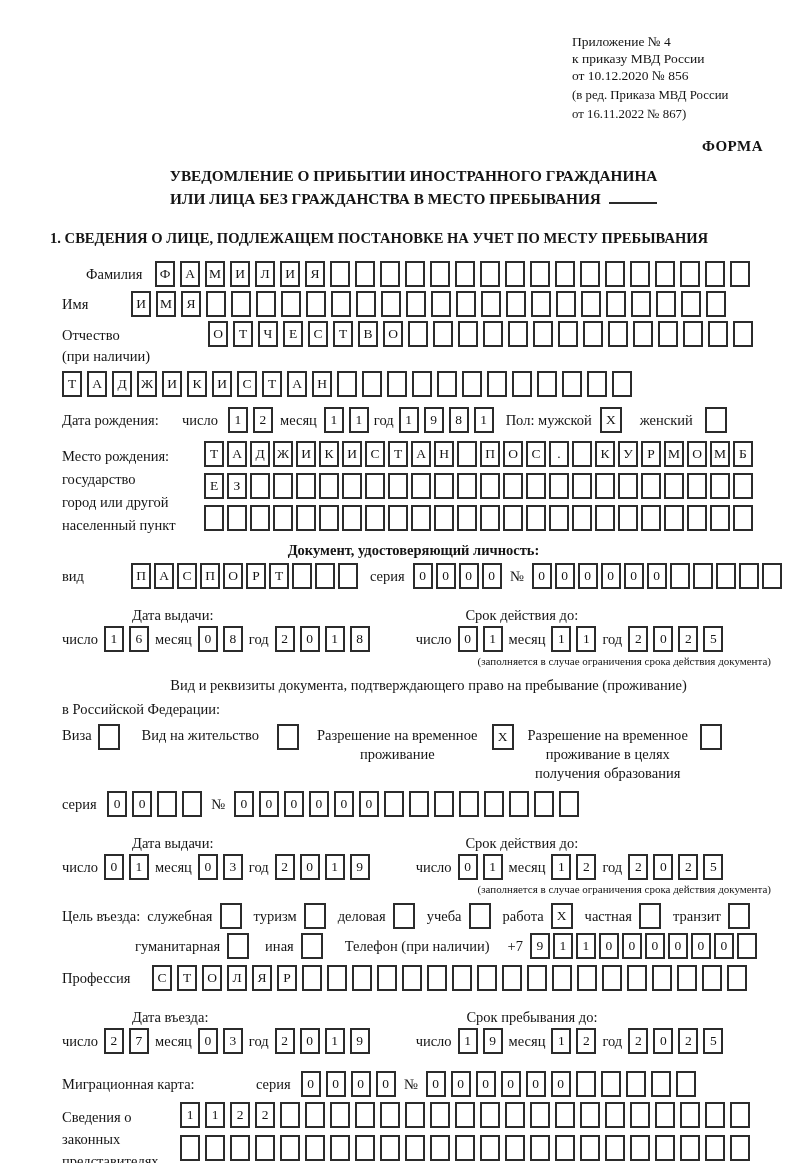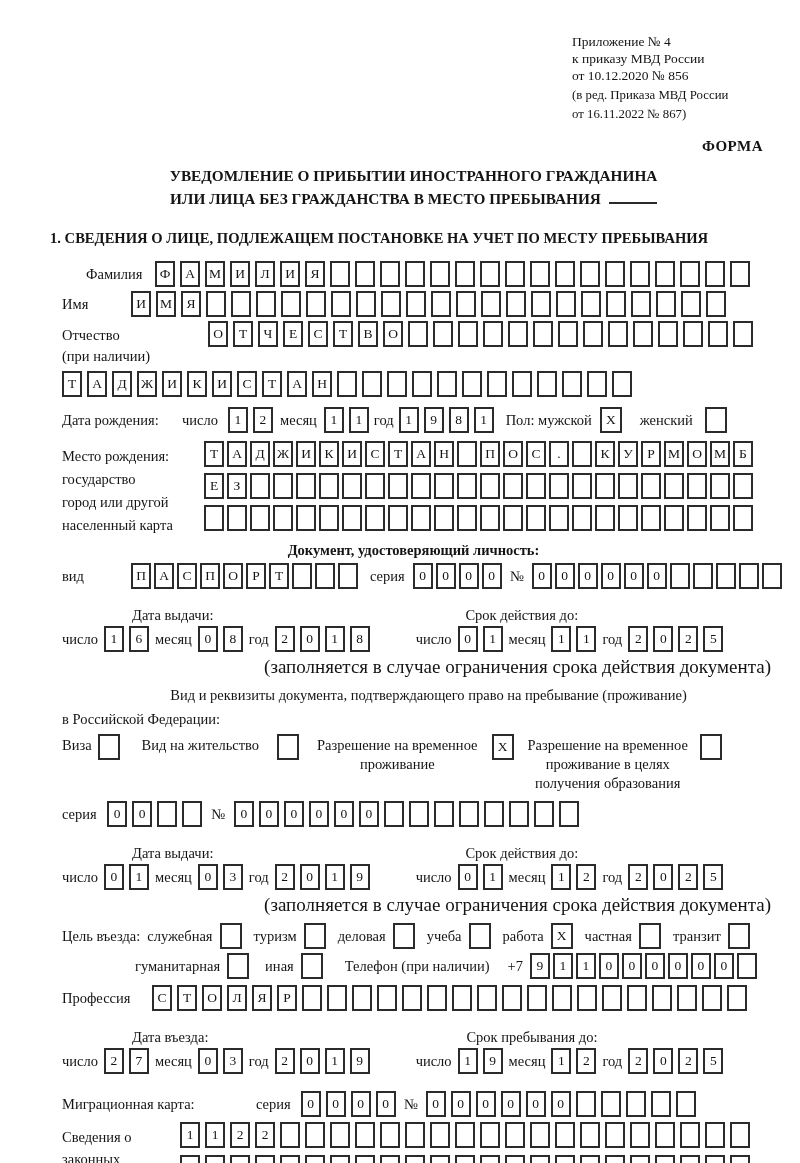--- a/index.html
+++ b/index.html
@@ -35,21 +35,21 @@
   .w-prof{width:90px;}
   .w-migr{width:150px;}
   .w-pred{width:118px;}
   .t{padding-top:4px;}
   .mcol .boxes{margin-bottom:6px;}
   .center-bold{text-align:center;font-weight:bold;margin-top:4px;margin-right:30px;}
   .dates-head{display:flex;margin-top:17px;}
   .dates-row{display:flex;align-items:center;margin-top:2px;}
   .dgroup{display:flex;align-items:center;}
   .dgroup .dl{padding:0 6px;}
-  .note-right{text-align:right;font-size:19px;margin-top:3px;padding-right:24px;}
+  .note-right{text-align:right;font-size:11px;margin-top:3px;padding-right:24px;}
   .para{margin-top:8px;text-align:center;}
   .opt-row{display:flex;align-items:flex-start;margin-top:6px;}
   .optlbl{text-align:center;line-height:19px;padding-top:2px;}
   .pur-row{display:flex;align-items:center;margin-top:6px;}
   .pur-row .pl{margin-right:7px;}
   .pur-row .cb{margin-right:12px;}
 </style>
 </head>
 <body>
 
@@ -212,21 +212,21 @@
   <span class="cb">X</span>
   <span style="padding:0 12px 0 18px;">женский</span>
   <span class="cb"></span>
 </div>
 
 <div class="frow" style="margin-top:8px;">
   <div class="flabel w-pred" style="line-height:23px;">
     <div style="line-height:23px;white-space:nowrap;">Место рождения:</div>
     <div style="line-height:23px;">государство</div>
     <div style="line-height:23px;white-space:nowrap;">город или другой</div>
-    <div style="line-height:23px;white-space:nowrap;">населенный карта</div>
+    <div style="line-height:23px;white-space:nowrap;">населенный пункт</div>
   </div>
   <div class="mcol" style="margin-left:24px;">
     <div class="boxes tight">
         <span class="cell">Т</span>
         <span class="cell">А</span>
         <span class="cell">Д</span>
         <span class="cell">Ж</span>
         <span class="cell">И</span>
         <span class="cell">К</span>
         <span class="cell">И</span>

